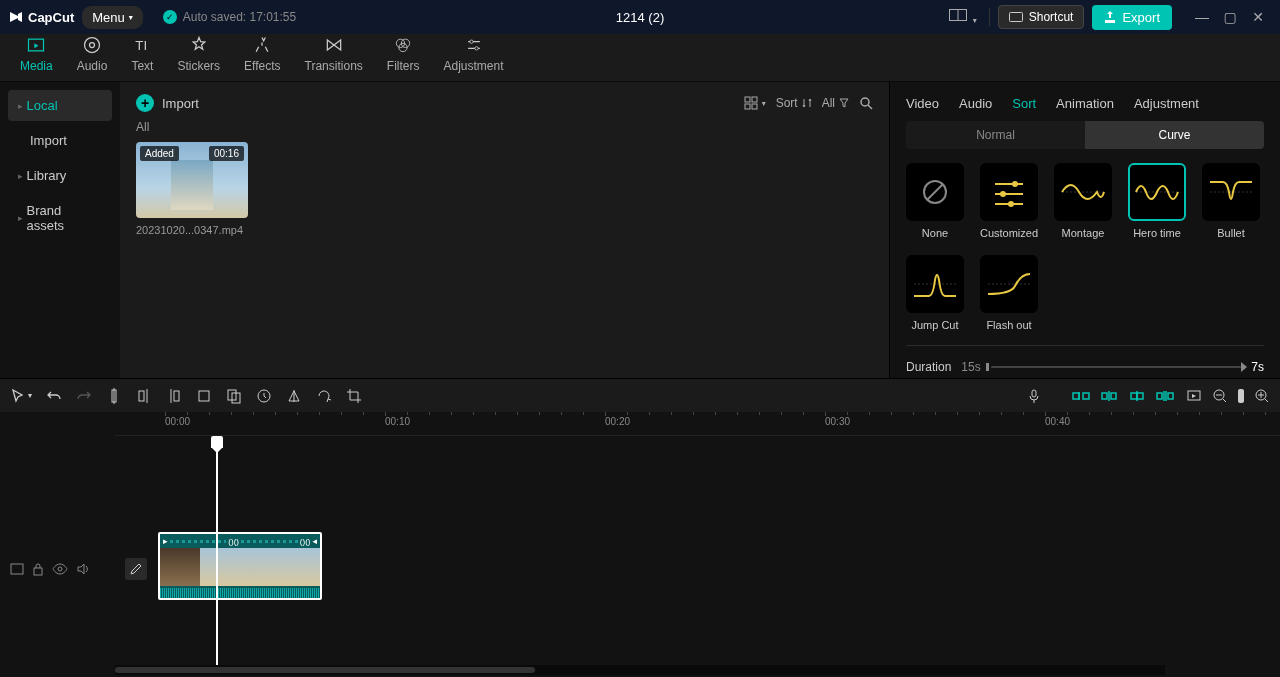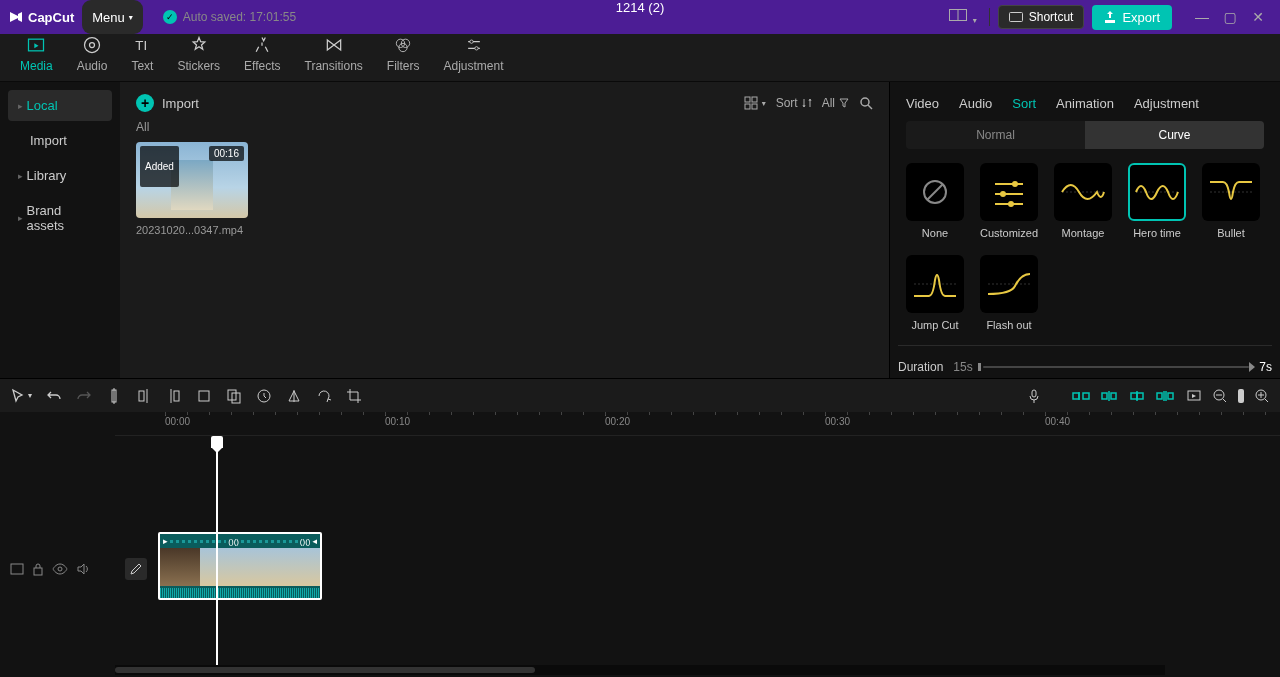--- a/index.html
+++ b/index.html
@@ -1,17 +1,17 @@
 <!DOCTYPE html>
 <html><head>
 <meta charset="utf-8">
 <style>
 *{margin:0;padding:0;box-sizing:border-box;font-family:-apple-system,BlinkMacSystemFont,"Segoe UI",Arial,sans-serif;user-select:none}
 body{background:#0d0d0d;color:#ccc;width:1280px;height:677px;overflow:hidden;font-size:13px}
-.titlebar{height:34px;display:flex;padding:0 8px;background:#4c1d95;gap:8px}
+.titlebar{height:34px;display:flex;align-items:center;padding:0 8px;background:#0f172a;gap:8px}
 .logo{display:flex;align-items:center;gap:4px;font-weight:600;color:#fff;font-size:13px}
 .logo svg{width:16px;height:16px}
 .menu-btn{background:#2a2a2a;border:none;color:#fff;padding:4px 10px;border-radius:9px;display:flex;align-items:center;gap:4px;font-size:13px;cursor:pointer}
 .autosaved{color:#888;font-size:12px;display:flex;align-items:center;gap:6px;margin-left:12px}
 .check-icon{width:14px;height:14px;background:#00c4b3;border-radius:50%;display:inline-flex;align-items:center;justify-content:center;color:#000;font-size:9px}
 .titlebar-center{position:absolute;left:50%;transform:translateX(-50%);color:#fff;font-size:13px;font-weight:500}
 .titlebar-right{margin-left:auto;display:flex;align-items:center;gap:8px}
 .shortcut-btn{background:#2a2a2a;border:1px solid #444;color:#fff;padding:4px 10px;border-radius:4px;display:flex;align-items:center;gap:6px;font-size:12px;cursor:pointer}
 .export-btn{background:#00c4b3;border:none;color:#fff;padding:5px 12px;border-radius:4px;display:flex;align-items:center;gap:6px;font-size:13px;cursor:pointer;font-weight:500}
 .win-ctrl{display:flex;gap:0;margin-left:8px}
@@ -34,38 +34,38 @@
 .media-head{display:flex;align-items:center;gap:8px;margin-bottom:8px}
 .import-btn{display:flex;align-items:center;gap:8px;cursor:pointer}
 .plus-circle{width:18px;height:18px;background:#00c4b3;border-radius:50%;color:#000;display:flex;align-items:center;justify-content:center;font-size:14px;font-weight:bold}
 .media-head-right{margin-left:auto;display:flex;align-items:center;gap:10px;color:#aaa}
 .media-head-right>*{display:flex;align-items:center;gap:4px;cursor:pointer;font-size:12px}
 .all-label{color:#999;font-size:12px;margin-bottom:8px}
 .thumb{width:112px;position:relative}
 .thumb-img{width:112px;height:76px;background:#222;border-radius:4px;position:relative;overflow:hidden;display:flex;align-items:center;justify-content:center}
 .thumb-sky{position:absolute;inset:0;background:linear-gradient(#8ab4d4 0%,#b8d4e6 60%,#d4c8a8 100%)}
 .thumb-inner{position:absolute;left:35px;top:18px;width:42px;height:50px;background:linear-gradient(#7ba8c4,#e0d8c0)}
-.thumb-badge-l{position:absolute;top:4px;left:4px;background:rgba(0,0,0,.7);color:#fff;font-size:10px;padding:15px 5px;border-radius:2px}
+.thumb-badge-l{position:absolute;top:4px;left:4px;background:rgba(0,0,0,.7);color:#fff;font-size:10px;padding:2px 5px;border-radius:2px}
 .thumb-badge-r{position:absolute;top:4px;right:4px;background:rgba(0,0,0,.7);color:#fff;font-size:10px;padding:2px 5px;border-radius:2px}
 .thumb-name{font-size:11px;color:#999;margin-top:6px;overflow:hidden;text-overflow:ellipsis;white-space:nowrap}
 
 .inspector{width:391px;background:#121212;border-left:1px solid #000;display:flex;flex-direction:column}
 .insp-tabs{display:flex;padding:14px 16px 10px;gap:20px}
 .insp-tab{color:#ccc;cursor:pointer;font-size:13px;font-weight:500}
 .insp-tab.active{color:#00c4b3}
 .speed-toggle{display:flex;margin:0 16px 14px;background:#1a1a1a;border-radius:4px;overflow:hidden}
 .speed-toggle>div{flex:1;text-align:center;padding:7px 0;cursor:pointer;font-size:12px;color:#888}
 .speed-toggle>div.active{background:#333;color:#fff}
 .curve-grid{display:grid;grid-template-columns:repeat(5,58px);gap:16px;padding:0 16px;justify-content:start}
 .curve-item{display:flex;flex-direction:column;align-items:center;gap:6px;cursor:pointer}
 .curve-box{width:58px;height:58px;background:#000;border-radius:6px;display:flex;align-items:center;justify-content:center;position:relative}
 .curve-box.selected{border:2px solid #00c4b3}
 .curve-box svg{width:48px;height:40px}
 .curve-label{font-size:11px;color:#ccc}
-.duration-row{margin:14px 8px 0;padding-top:14px;border-top:1px solid #2a2a2a;display:flex;align-items:center;gap:10px;font-size:12px}
+.duration-row{margin:14px 16px 0;padding-top:14px;border-top:1px solid #2a2a2a;display:flex;align-items:center;gap:10px;font-size:12px}
 .dur-track{flex:1;height:2px;background:#444;position:relative;border-radius:1px}
 .dur-track::before{content:"";position:absolute;left:-5px;top:-3px;width:3px;height:8px;background:#888}
 .dur-track::after{content:"";position:absolute;right:-6px;top:-4px;width:0;height:0;border-left:6px solid #888;border-top:5px solid transparent;border-bottom:5px solid transparent}
 .tenx-box{margin:6px 16px 0;background:#000;padding:6px 8px;font-size:11px;color:#888;position:relative;height:24px;border-radius:2px}
 .tenx-box::after{content:"";position:absolute;left:42%;top:0;bottom:0;width:1px;background:#aaa}
 
 .toolbar{height:34px;background:#1b1b1b;display:flex;align-items:center;padding:0 10px;gap:14px;border-top:1px solid #000}
 .tool{color:#ccc;cursor:pointer;display:flex;align-items:center}
 .tool.disabled{color:#555}
 .tool svg{width:16px;height:16px}

